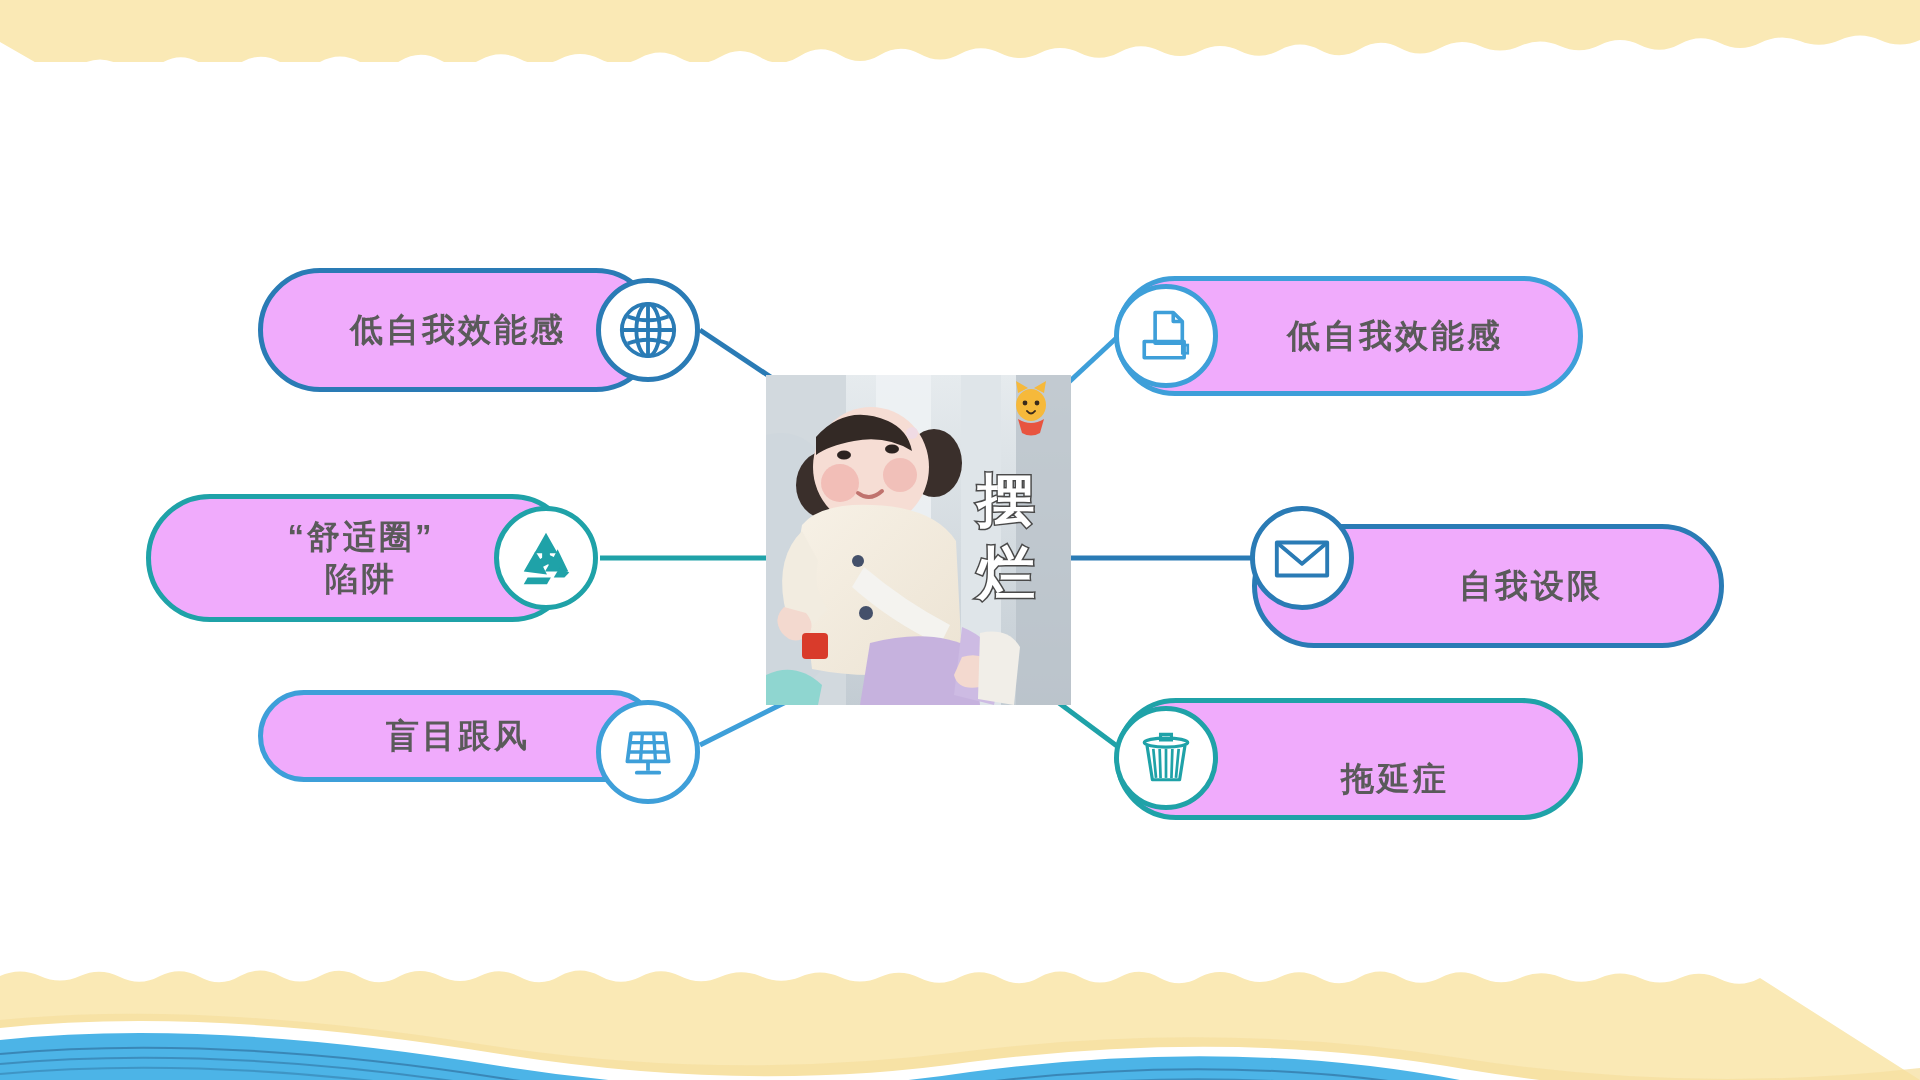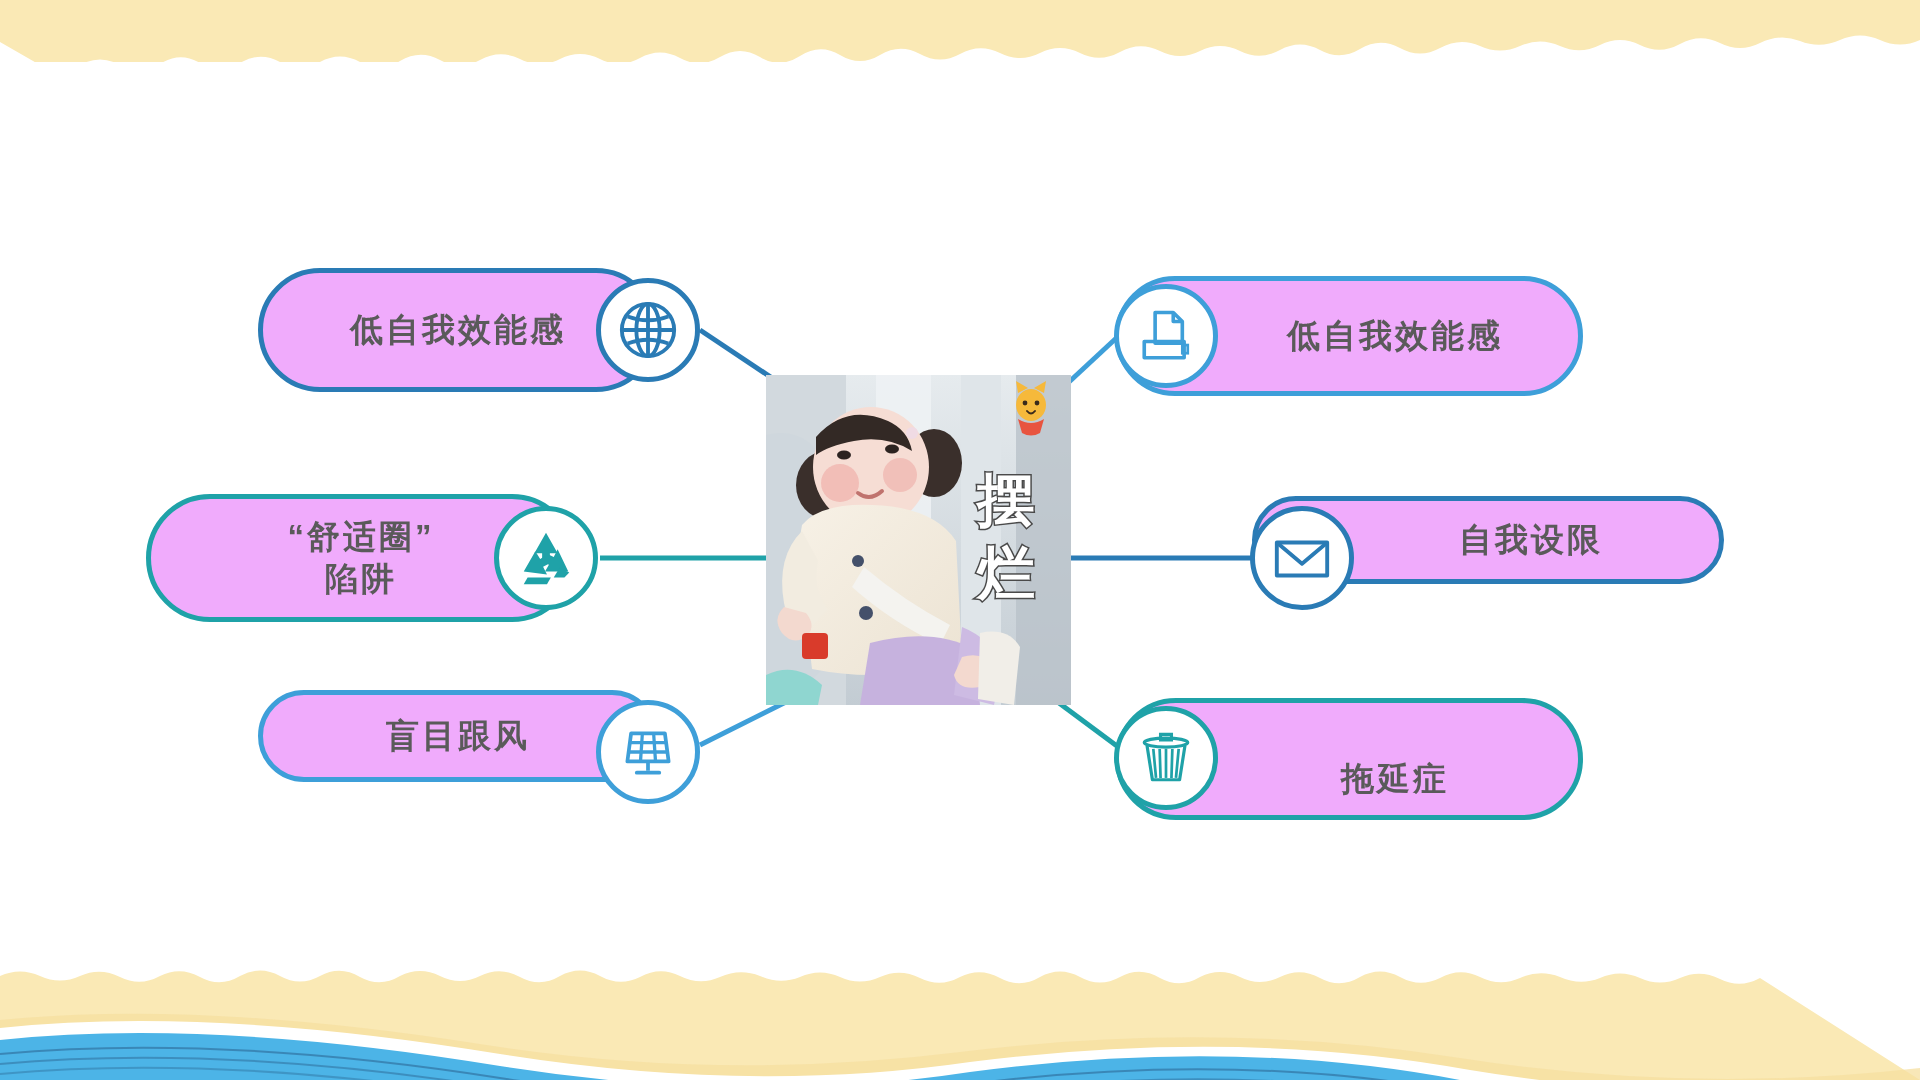--- a/index.html
+++ b/index.html
@@ -284,21 +284,21 @@
       <svg width="58" height="58" viewBox="0 0 64 64">
         <path d="M20,6 h20 l10,10 v24 h-30 z" fill="none" stroke="#3e9fd9" stroke-width="4" stroke-linejoin="round"></path>
         <path d="M40,6 v10 h10" fill="none" stroke="#3e9fd9" stroke-width="4" stroke-linejoin="round"></path>
         <rect x="8" y="38" width="44" height="18" fill="none" stroke="#3e9fd9" stroke-width="4" stroke-linejoin="round"></rect>
         <rect x="50" y="42" width="6" height="9" fill="none" stroke="#3e9fd9" stroke-width="3"></rect>
       </svg>
     </div>
   </div>
 
   <div class="node">
-    <div class="pill" style="left:1252px; top:496px; width:472px; height:88px; border-color:#2a7bb5;align-items:center;">
+    <div class="pill" style="left:1252px; top:524px; width:472px; height:124px; border-color:#2a7bb5;align-items:center;">
       <span class="pill-label" style="margin-left:86px;">自我设限</span>
     </div>
     <div class="badge" style="left:1250px; top:506px; border-color:#2a7bb5;">
       <svg width="62" height="62" viewBox="0 0 64 64">
         <rect x="6" y="16" width="52" height="34" fill="none" stroke="#2a7bb5" stroke-width="4" stroke-linejoin="round"></rect>
         <path d="M6,16 L32,38 L58,16" fill="none" stroke="#2a7bb5" stroke-width="4" stroke-linejoin="round"></path>
       </svg>
     </div>
   </div>
 

